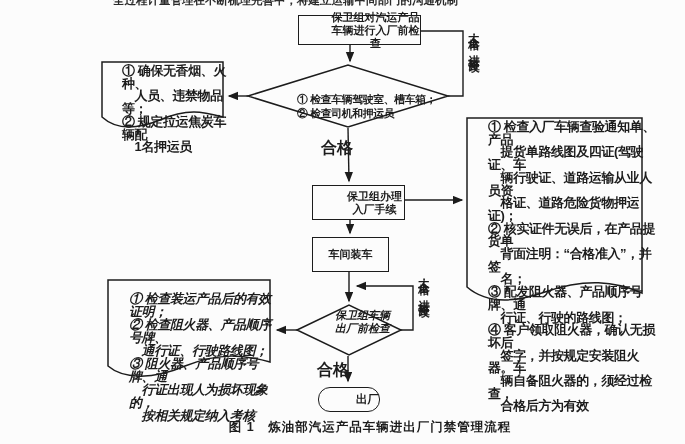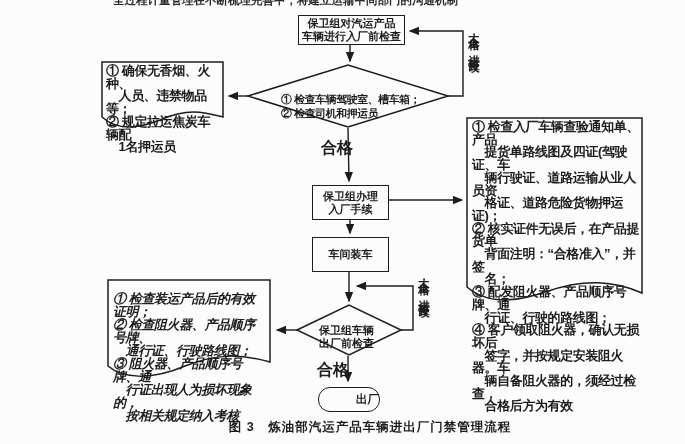--- a/index.html
+++ b/index.html
@@ -1,21 +1,21 @@
 <!DOCTYPE html>
 <html><head>
 <meta charset="utf-8">
 <style>
   html,body{margin:0;padding:0;}
   body{
     width:685px;height:444px;position:relative;overflow:hidden;
     background:#fcfcfc;color:#1c1c1c;
     font-family:"Liberation Sans", sans-serif;
   }
-  .pre{white-space:pre-line;}
+  .pre{white-space:pre-line;padding-left:16px;}
   svg.layer{position:absolute;left:0;top:0;width:685px;height:444px;}
   .procbox{
     position:absolute;border:1.6px solid #1c1c1c;background:#fcfcfc;
     display:flex;align-items:center;justify-content:center;text-align:center;
     font-weight:600;line-height:13px;font-size:11px;
   }
   .notetext{
     position:absolute;font-size:13px;line-height:12.7px;font-weight:600;
     letter-spacing:-0.4px;text-align:left;
   }
@@ -91,21 +91,21 @@
   <span>车间装车</span>
 </div>
 
 <div class="terminal" style="left:318px;top:387px;width:60px;height:23px;">
   <span>出厂</span>
 </div>
 
 <div class="diamondtext pre" style="left:281px;top:82px;font-size:10.8px;line-height:13.5px;letter-spacing:-0.3px;">① 检查车辆驾驶室、槽车箱；
 ② 检查司机和押运员</div>
 
-<div class="diamondtext pre" style="left:319px;top:313px;font-size:11px;line-height:12.8px;text-align:left;">保卫组车辆
+<div class="diamondtext pre" style="left:319px;top:298px;font-size:11px;line-height:12.8px;text-align:left;font-style:italic;">保卫组车辆
 出厂前检查</div>
 
 <div class="notetext pre" style="left:106px;top:65px;width:116px;">① 确保无香烟、火种、
 　人员、违禁物品等；
 ② 规定拉运焦炭车辆配
 　1名押运员</div>
 
 <div class="notetext pre" style="left:472px;top:121px;width:168px;">① 检查入厂车辆查验通知单、产品
 　提货单路线图及四证(驾驶证、车
 　辆行驶证、道路运输从业人员资
@@ -126,13 +126,13 @@
 ③ 阻火器、产品顺序号牌、通
 　行证出现人为损坏现象的，
 　按相关规定纳入考核</div>
 
 <div class="plabel" style="left:321px;top:138px;">合格</div>
 <div class="plabel" style="left:317px;top:360px;">合格</div>
 
 <div class="vlabel" style="left:466px;top:26px;height:100px;">不合格，进行整改</div>
 <div class="vlabel" style="left:416px;top:271px;height:105px;">不合格，进行整改</div>
 
-<div class="caption">图 3　炼油部汽运产品车辆进出厂门禁管理流程</div>
+<div class="caption">图 1　炼油部汽运产品车辆进出厂门禁管理流程</div>
 
 </body></html>

